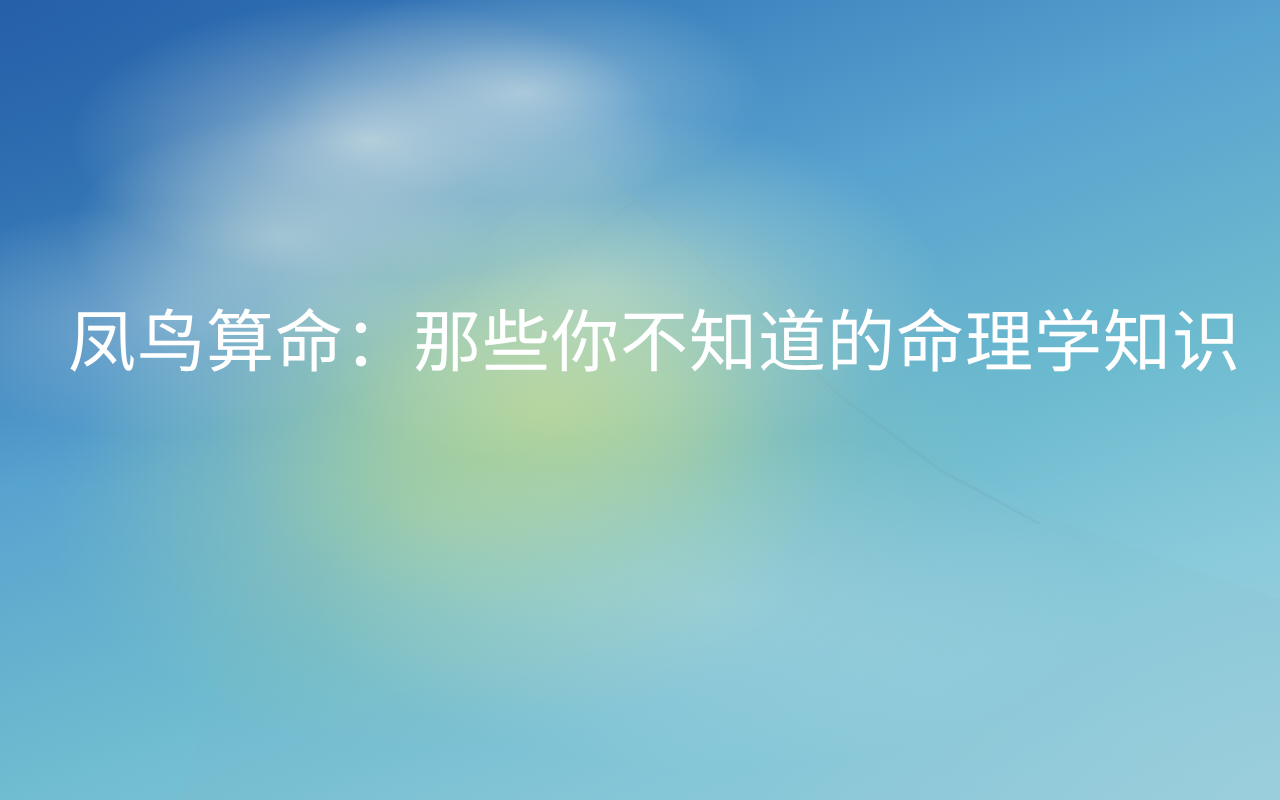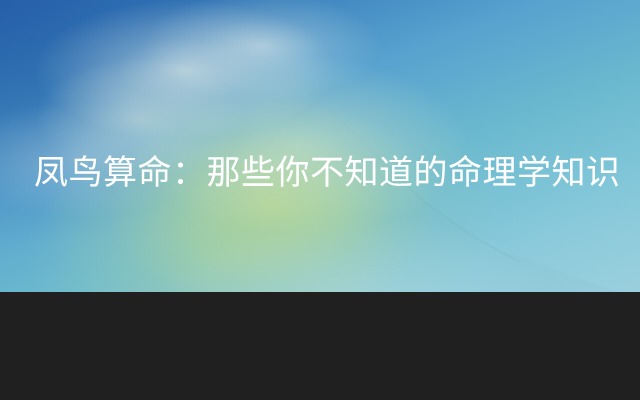--- a/index.html
+++ b/index.html
@@ -5,21 +5,21 @@
 <style>
   html, body {
     margin: 0;
     padding: 0;
     background: #202020;
   }
 
   #banner {
     position: relative;
     width: 640px;
-    height: 292px;
+    height: 400px;
     overflow: hidden;
     font-family: "Liberation Sans", "DejaVu Sans", sans-serif;
     
     background:
       linear-gradient(160deg,
         #2b68b2 0%,
         #3b81bd 18%,
         #57a2cf 38%,
         #6cbacf 60%,
         #85c8da 80%,

